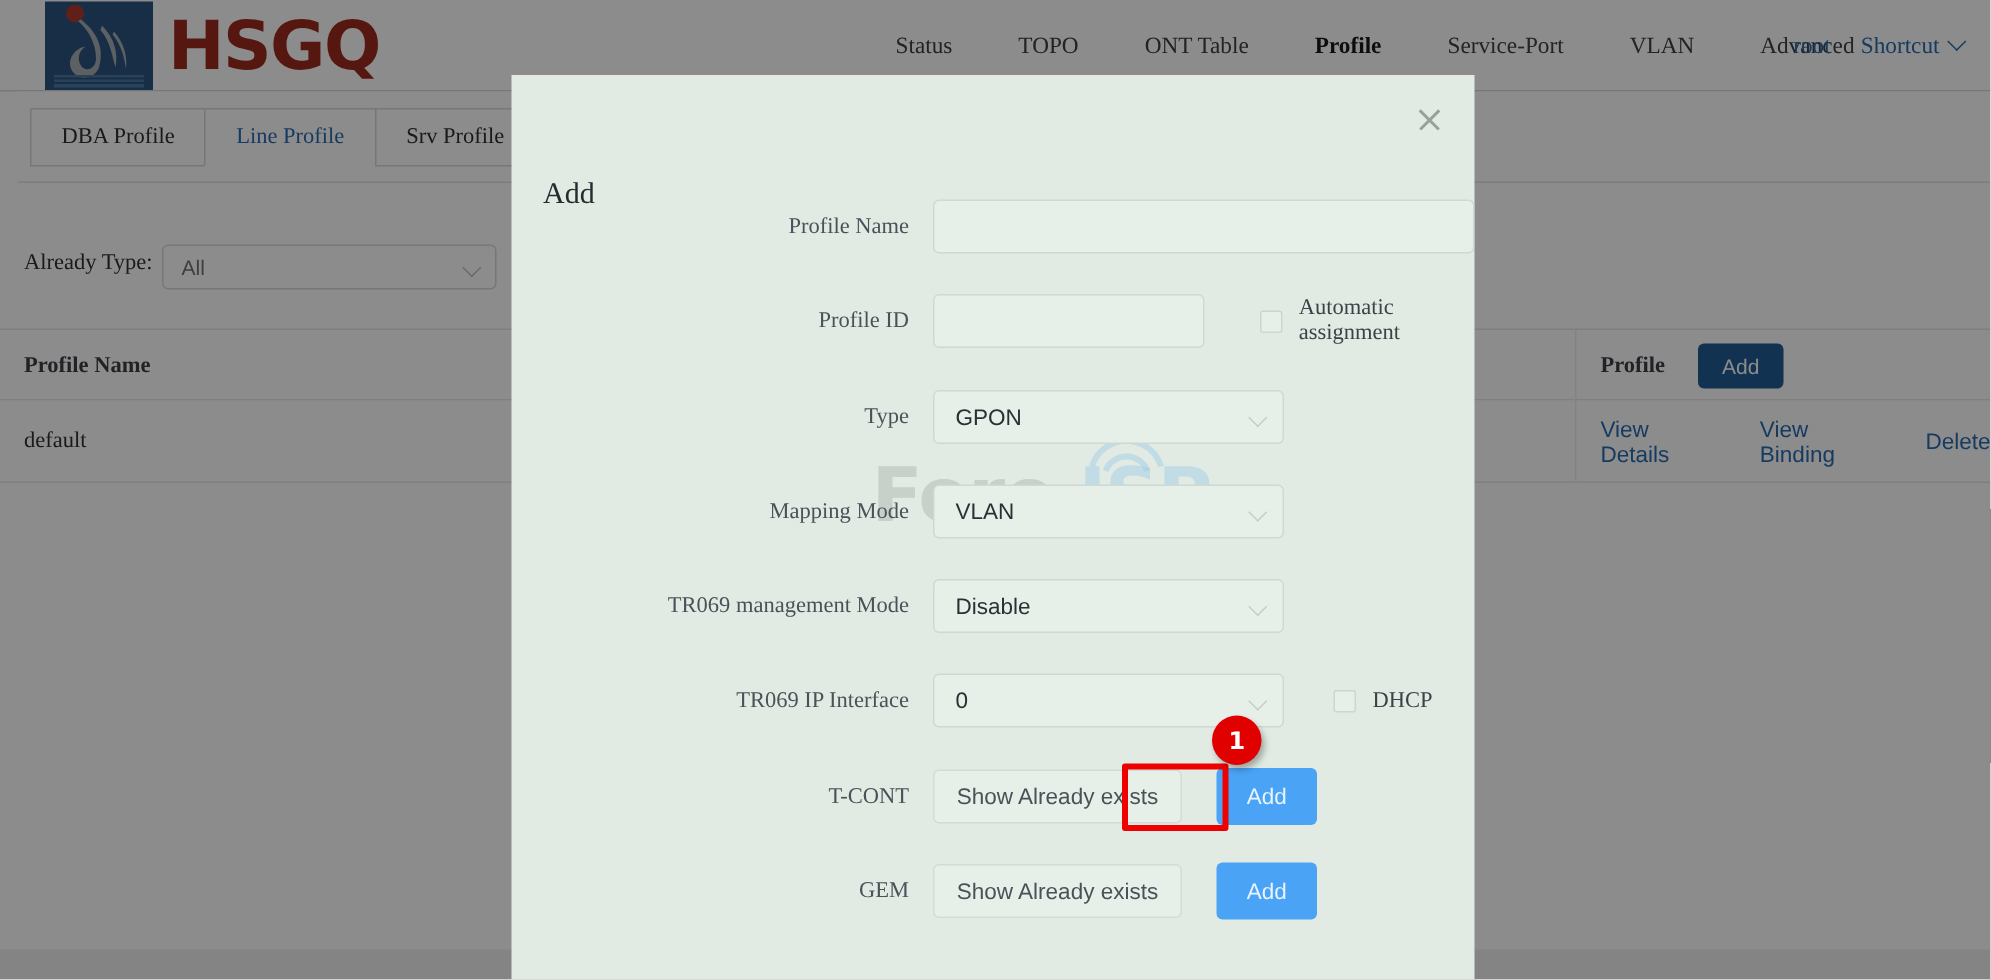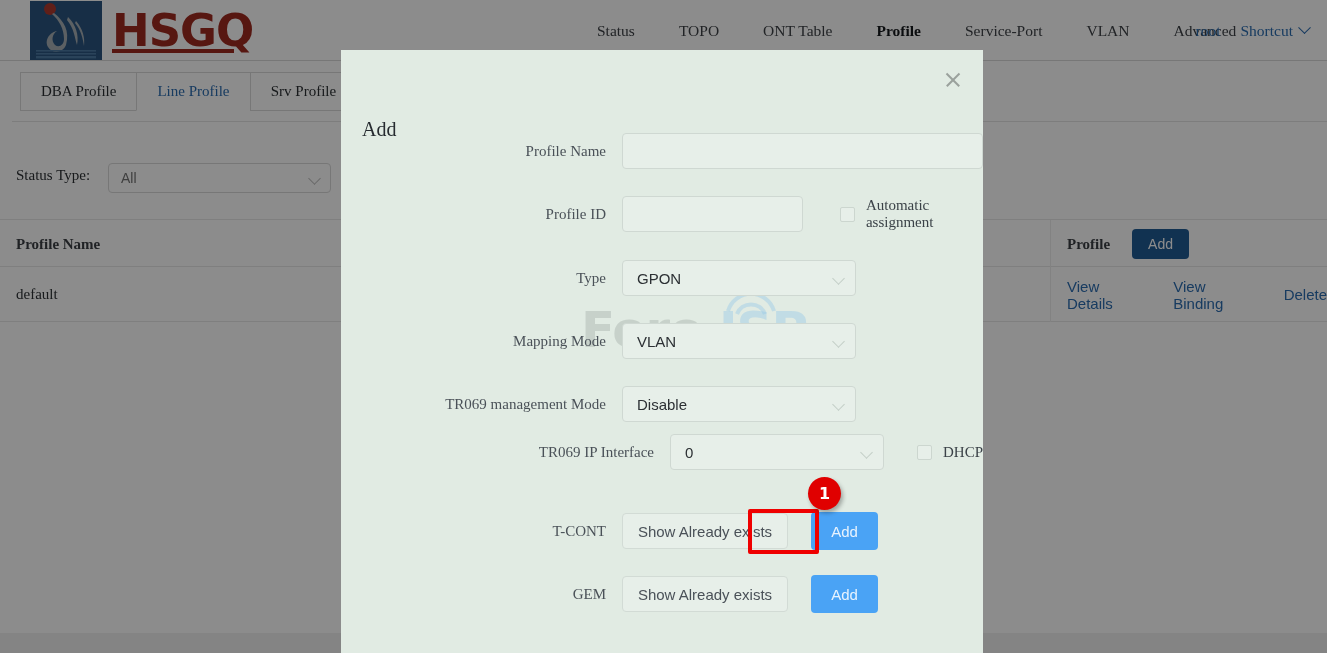--- a/index.html
+++ b/index.html
@@ -48,21 +48,20 @@
   }
   .logo-mark svg { position: absolute; left: 0; top: 0; }
   .logo-text {
     margin-left: 10px;
     font-family: "DejaVu Sans", sans-serif;
     font-weight: bold;
     font-size: 45px;
     letter-spacing: -1px;
     color: #9e2b20;
     line-height: 1;
-    text-decoration: underline;
   }
 
   .nav {
     position: absolute;
     left: 575px; top: 0;
     height: 61px;
     display: flex;
     align-items: center;
     gap: 0px;
   }
@@ -457,21 +456,21 @@
 
     <div class="tabs-band">
       <div class="tabs">
         <div class="tab">DBA Profile</div>
         <div class="tab active">Line Profile</div>
         <div class="tab">Srv Profile</div>
       </div>
     </div>
 
     <div class="filter-bar">
-      <div class="filter-label">Status Type:</div>
+      <div class="filter-label">Already Type:</div>
     </div>
     <div class="filter-select">
       <span>All</span>
       <span class="sel-arrow"></span>
     </div>
 
     <div class="table">
       <div class="thead">
         <div class="th" style="width:1051px;">Profile Name</div>
         <div class="th last" style="width:276px;gap:22px;">
@@ -541,21 +540,21 @@
     </div>
 
     <div class="frow" style="top:336px;">
       <div class="flabel">TR069 management Mode</div>
       <div class="fselect">
         <span>Disable</span>
         <span class="fsel-arrow"></span>
       </div>
     </div>
 
-    <div class="frow" style="top:384px;padding-left:48px;">
+    <div class="frow" style="top:399px;">
       <div class="flabel">TR069 IP Interface</div>
       <div class="fselect">
         <span>0</span>
         <span class="fsel-arrow"></span>
       </div>
       <div class="cbox-wrap" style="margin-left:33px;">
         <span class="cbox"></span>
         <span class="cbox-label">DHCP</span>
       </div>
     </div>

